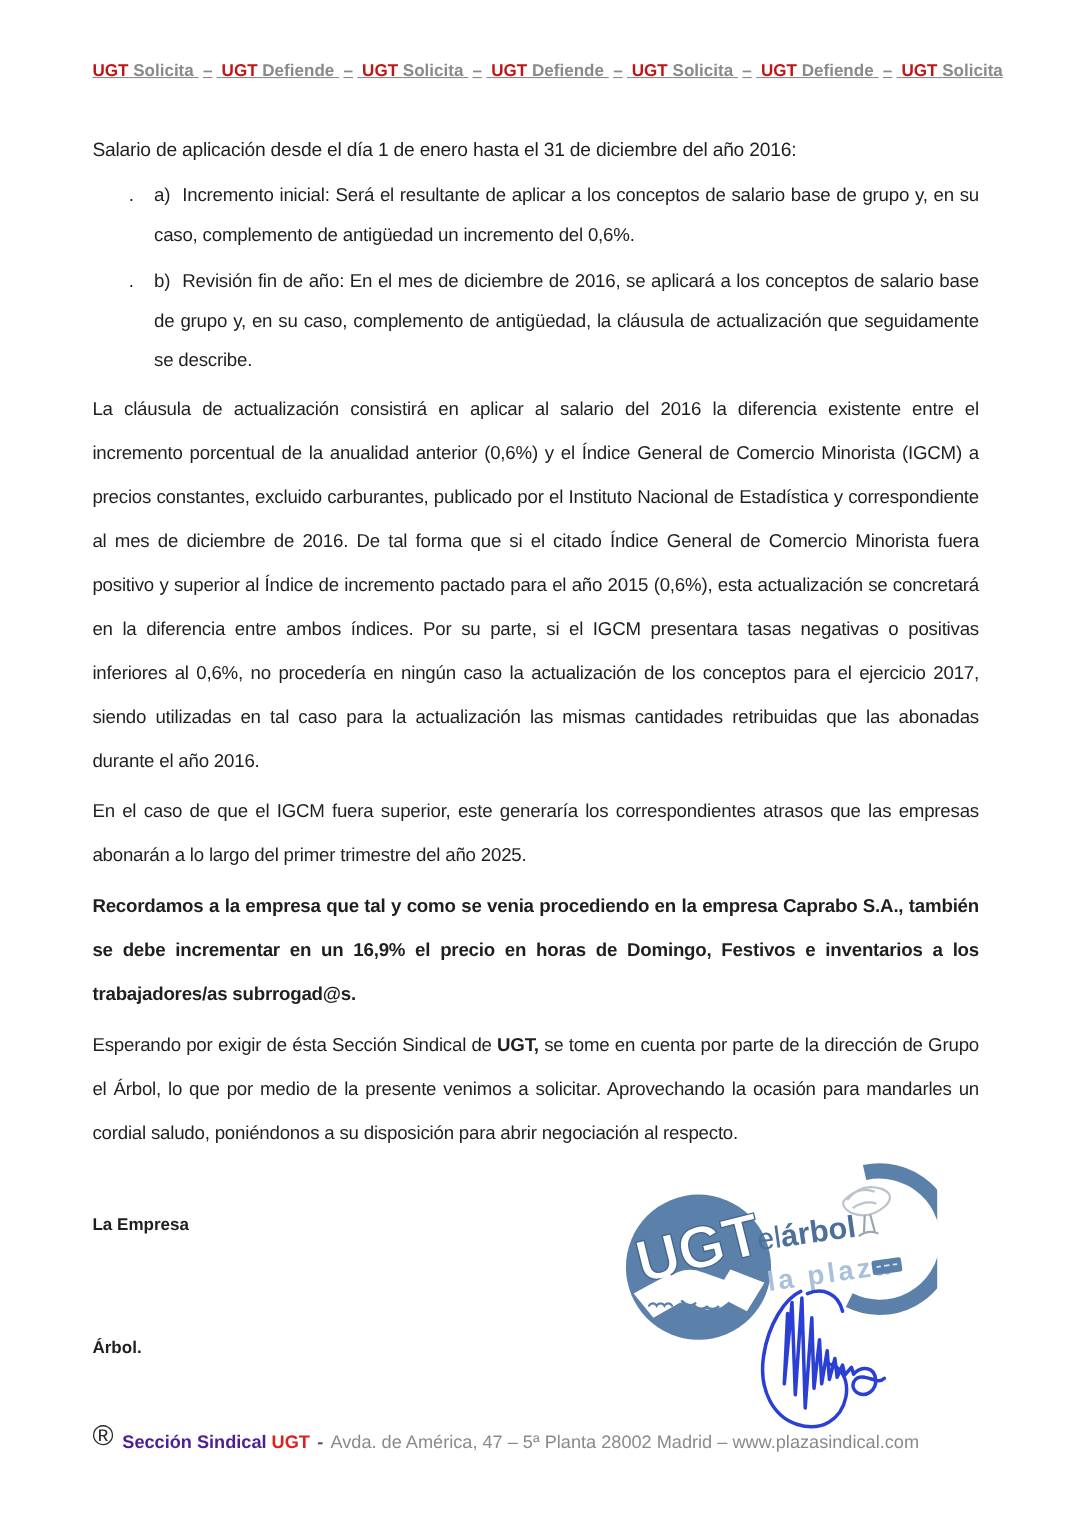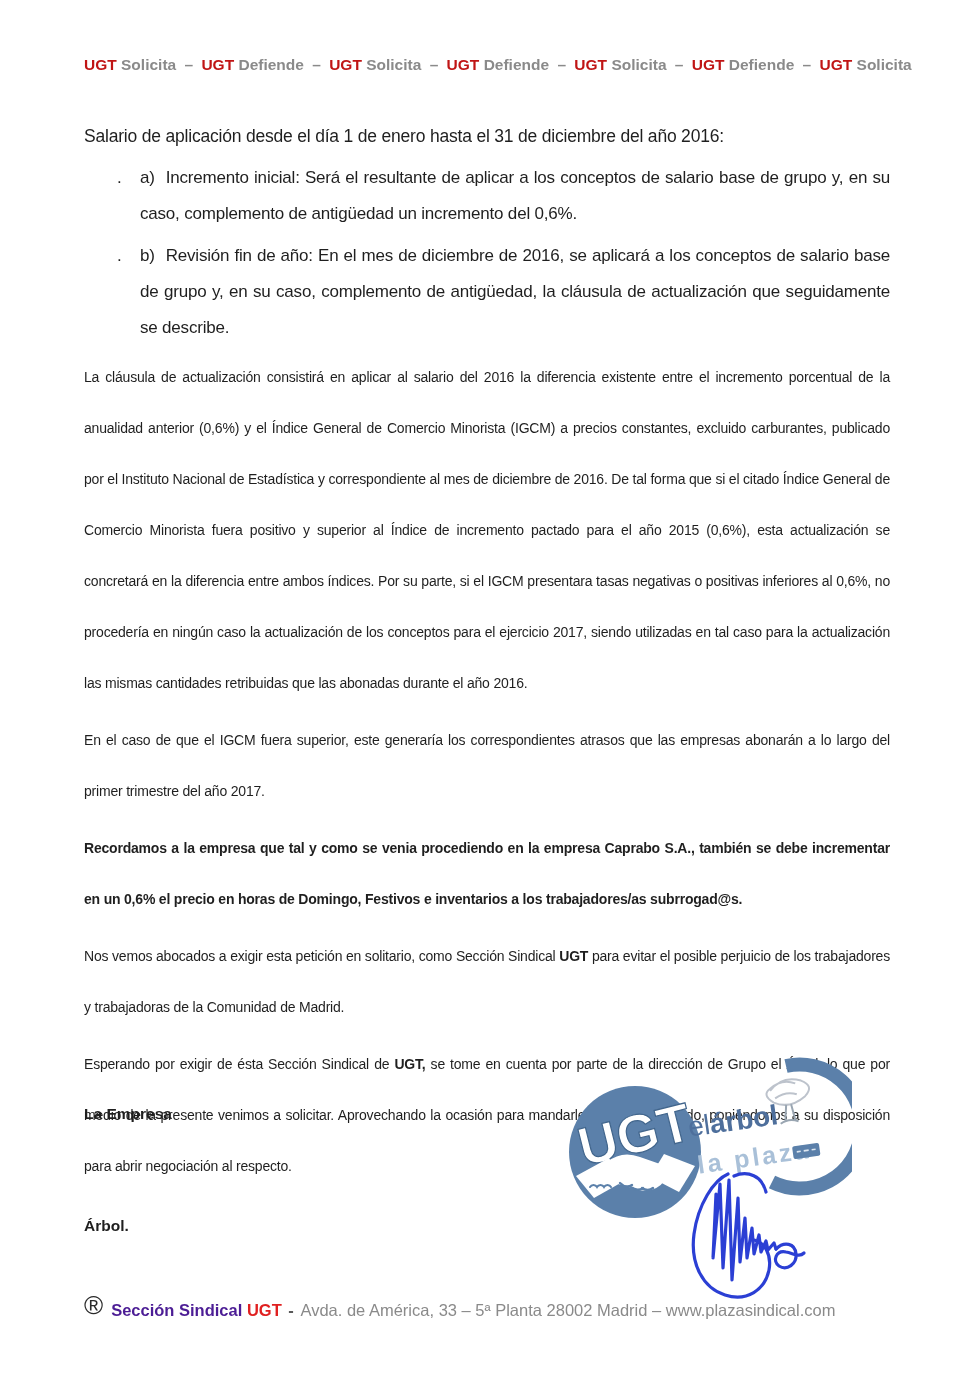--- a/index.html
+++ b/index.html
@@ -19,35 +19,36 @@
   }
   
   .slogan {
     text-align: center;
     font-size: 15.5px;
     line-height: 22px;
     font-weight: bold;
     color: #8a8a8a;
     margin-bottom: 42px;
     white-space: nowrap;
+    text-decoration: underline;
   }
   .slogan .brand { color: #c01515; }
   .slogan .word { color: #8a8a8a; font-weight: 600; }
   .slogan .dash { color: #8a8a8a; padding: 0 4px; }
   
   .doc-title {
     font-size: 17.5px;
     font-weight: normal;
     line-height: 36px;
     margin-bottom: 6px;
     letter-spacing: -0.2px;
   }
   p.body-par {
-    font-size: 14px;
-    line-height: 51px;
+    font-size: 17px;
+    line-height: 40px;
     text-align: justify;
     margin-bottom: 6px;
     letter-spacing: -0.2px;
   }
   p.bold-par { font-weight: bold; }
   ul.clauses { list-style: none; margin-bottom: 6px; }
   ul.clauses li {
     position: relative;
     padding-left: 56px;
     font-size: 17px;
@@ -128,23 +129,22 @@
     <ul class="clauses">
       <li>
         <span class="bullet">.</span><span class="label">a)</span><span>Incremento inicial: Será el resultante de aplicar a los conceptos de salario base de grupo y, en su caso, complemento de antigüedad un incremento del 0,6%.</span>
       </li>
       <li>
         <span class="bullet">.</span><span class="label">b)</span><span>Revisión fin de año: En el mes de diciembre de 2016, se aplicará a los conceptos de salario base de grupo y, en su caso, complemento de antigüedad, la cláusula de actualización que seguidamente se describe.</span>
       </li>
     </ul>
 
     <p class="body-par">La cláusula de actualización consistirá en aplicar al salario del 2016 la diferencia existente entre el incremento porcentual de la anualidad anterior (0,6%) y el Índice General de Comercio Minorista (IGCM) a precios constantes, excluido carburantes, publicado por el Instituto Nacional de Estadística y correspondiente al mes de diciembre de 2016. De tal forma que si el citado Índice General de Comercio Minorista fuera positivo y superior al Índice de incremento pactado para el año 2015 (0,6%), esta actualización se concretará en la diferencia entre ambos índices. Por su parte, si el IGCM presentara tasas negativas o positivas inferiores al 0,6%, no procedería en ningún caso la actualización de los conceptos para el ejercicio 2017, siendo utilizadas en tal caso para la actualización las mismas cantidades retribuidas que las abonadas durante el año 2016.</p>
-    <p class="body-par">En el caso de que el IGCM fuera superior, este generaría los correspondientes atrasos que las empresas abonarán a lo largo del primer trimestre del año 2017.</p>
-    <p class="body-par bold-par">Recordamos a la empresa que tal y como se venia procediendo en la empresa Caprabo S.A., también se debe incrementar en un 0,6% el precio en horas de Domingo, Festivos e inventarios a los trabajadores/as subrrogad@s.</p>
-    <p class="body-par"><span>Nos vemos abocados a exigir esta petición en solitario, como Sección Sindical </span><strong>UGT</strong><span> para evitar el posible perjuicio de los trabajadores y trabajadoras de la Comunidad de Madrid.</span></p>
+    <p class="body-par">En el caso de que el IGCM fuera superior, este generaría los correspondientes atrasos que las empresas abonarán a lo largo del primer trimestre del año 2025.</p>
+    <p class="body-par bold-par">Recordamos a la empresa que tal y como se venia procediendo en la empresa Caprabo S.A., también se debe incrementar en un 16,9% el precio en horas de Domingo, Festivos e inventarios a los trabajadores/as subrrogad@s.</p>
     <p class="body-par"><span>Esperando por exigir de ésta Sección Sindical de </span><strong>UGT,</strong><span> se tome en cuenta por parte de la dirección de Grupo el Árbol, lo que por medio de la presente venimos a solicitar. Aprovechando la ocasión para mandarles un cordial saludo, poniéndonos a su disposición para abrir negociación al respecto.</span></p>
   </div>
 
   <div class="abs sign-label" style="left:84px; top:1096px;">La Empresa</div>
   <div class="abs sign-label" style="left:84px; top:1208px;">Árbol.</div>
 
   <svg class="abs logo-svg" width="300" height="165" viewBox="0 0 300 165">
 
     <path d="M 234 10 A 62 62 0 1 1 220 126" fill="none" stroke="#5b80aa" stroke-width="14"></path>
 
@@ -178,15 +178,15 @@
   <svg class="abs sig-svg" width="170" height="150" viewBox="0 0 170 150">
     <g fill="none" stroke="#2b3fd4" stroke-width="3.2" stroke-linecap="round" stroke-linejoin="round">
       <path d="M52 12 C 38 18, 22 42, 18 72 C 14 102, 27 126, 49 133 C 71 140, 89 128, 93 108 C 96 92, 88 80, 78 78"></path>
       <path d="M40 32 L37 96 L44 22 L47 106 L53 18 L56 118 L62 36 L64 100 L69 56 L71 96 L76 66 L78 92 L83 73 L85 90 L90 79 L92 88 L98 81 L100 87"></path>
       <path d="M100 87 C 108 79, 119 81, 120 92 C 121 102, 111 109, 103 104 C 96 99, 100 88, 110 90 C 117 91, 123 96, 128 91"></path>
       <path d="M58 14 C 72 8, 86 14, 90 30"></path>
     </g>
   </svg>
 
   <div class="footer">
-    <span class="reg">®</span><span class="org">Sección Sindical</span>&nbsp;<span class="org-brand">UGT</span>&nbsp;<span class="sep">-</span>&nbsp;<span class="address">Avda. de América, 33 – 5ª Planta 28002 Madrid – www.plazasindical.com</span>
+    <span class="reg">®</span><span class="org">Sección Sindical</span>&nbsp;<span class="org-brand">UGT</span>&nbsp;<span class="sep">-</span>&nbsp;<span class="address">Avda. de América, 47 – 5ª Planta 28002 Madrid – www.plazasindical.com</span>
   </div>
 </div>
 
 </body></html>

